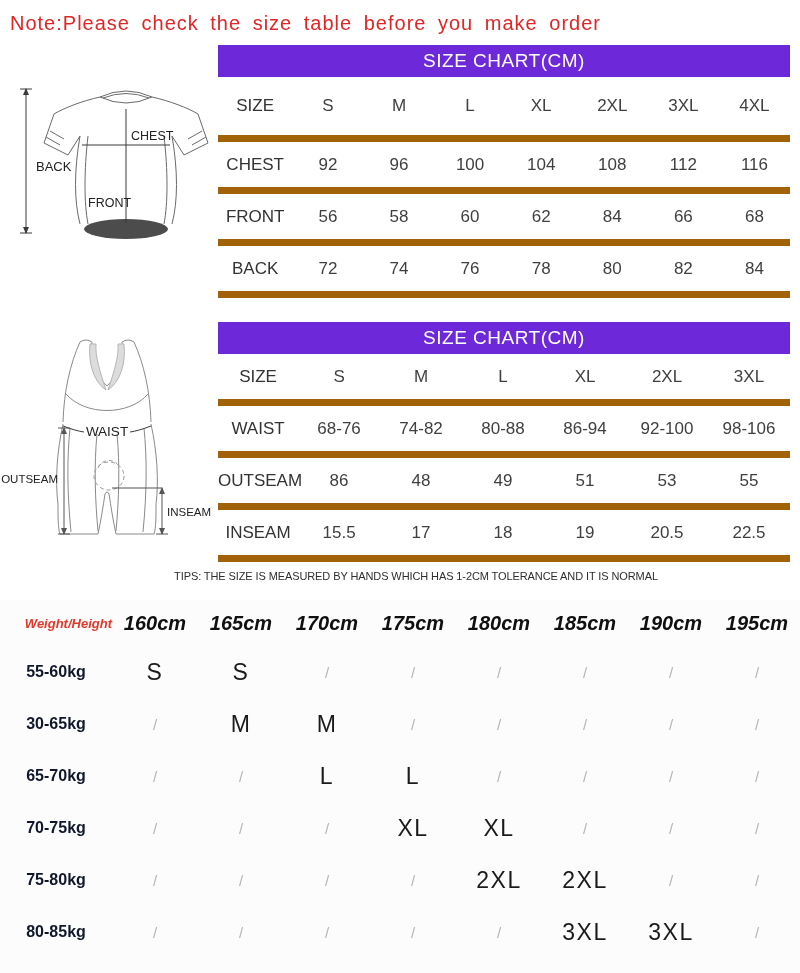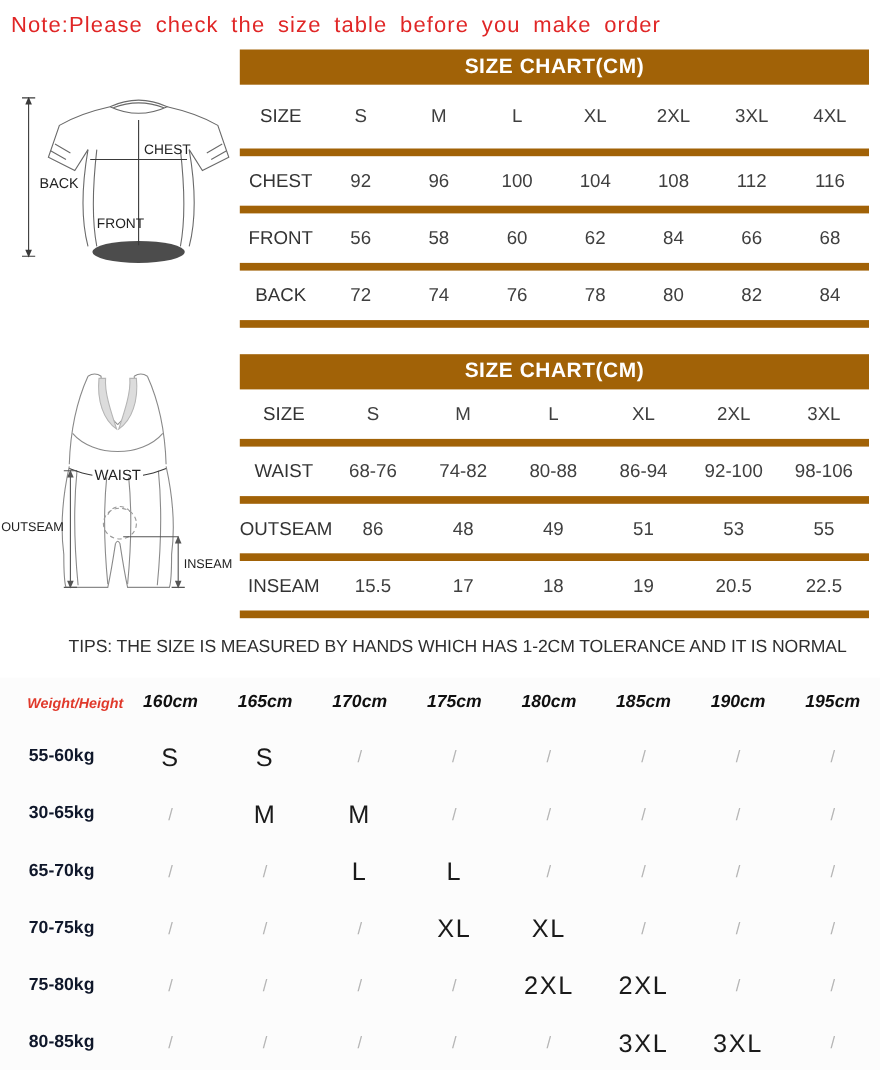--- a/index.html
+++ b/index.html
@@ -12,42 +12,42 @@
     padding:9px 0 0 10px;margin-bottom:8px;
     font-size:20px;line-height:28px;color:#e02626;
     letter-spacing:1px;word-spacing:5px;white-space:nowrap;
   }
   
   .section{display:flex;align-items:flex-start;}
   .section-2{margin-top:24px;}
   .diagram-col{flex:0 0 218px;width:218px;display:flex;justify-content:center;}
   .table-col{flex:1 1 auto;margin-right:10px;}
   .chart-bar{
-    height:32px;background:#a16207;color:#ffffff;
-    font-weight:bold;font-size:19px;letter-spacing:.5px;
+    height:32px;background:#6d28d9;color:#ffffff;
+    font-weight:normal;font-size:19px;letter-spacing:.5px;
     display:flex;align-items:center;justify-content:center;
   }
   .t-row{
     display:grid;align-items:center;text-align:center;
     height:45px;border-bottom:7px solid #a16207;
     font-size:17px;color:#3f3f3f;
   }
   .t-row.tall{height:58px;}
   .cols7{grid-template-columns:13% repeat(7,1fr);}
   .cols6{grid-template-columns:14% repeat(6,1fr);}
   .t-label{color:#333333;}
   
-  .tips{margin-top:18px;text-align:center;padding-left:32px;
-    font-size:16px;letter-spacing:-.1px;color:#2e2e2e;}
+  .tips{margin-top:8px;text-align:center;padding-left:32px;
+    font-size:11px;letter-spacing:-.1px;color:#2e2e2e;}
   
   .matrix{margin-top:18px;background:#fcfcfc;}
   .m-row{display:grid;grid-template-columns:112px repeat(8,86px);align-items:center;height:52px;}
   .m-row.m-head{height:46px;font-style:italic;}
   .m-corner{font-weight:bold;font-size:13px;color:#e0392b;text-align:right;white-space:nowrap;}
-  .m-h{font-weight:bold;font-size:16px;color:#101010;text-align:center;}
+  .m-h{font-weight:bold;font-size:20px;color:#101010;text-align:center;}
   .m-label{font-weight:bold;font-size:16px;color:#0f172a;text-align:center;}
   .m-val{font-size:23px;color:#1a1a1a;text-align:center;letter-spacing:1.5px;}
   .m-val.slash{font-size:15px;color:#b5b5b5;letter-spacing:0;}
   
   svg text{font-family:"Liberation Sans",sans-serif;fill:#222222;}
   .jersey-svg{margin-top:36px;}
   .bib-svg{margin-top:14px;}
 </style>
 </head>
 <body>

